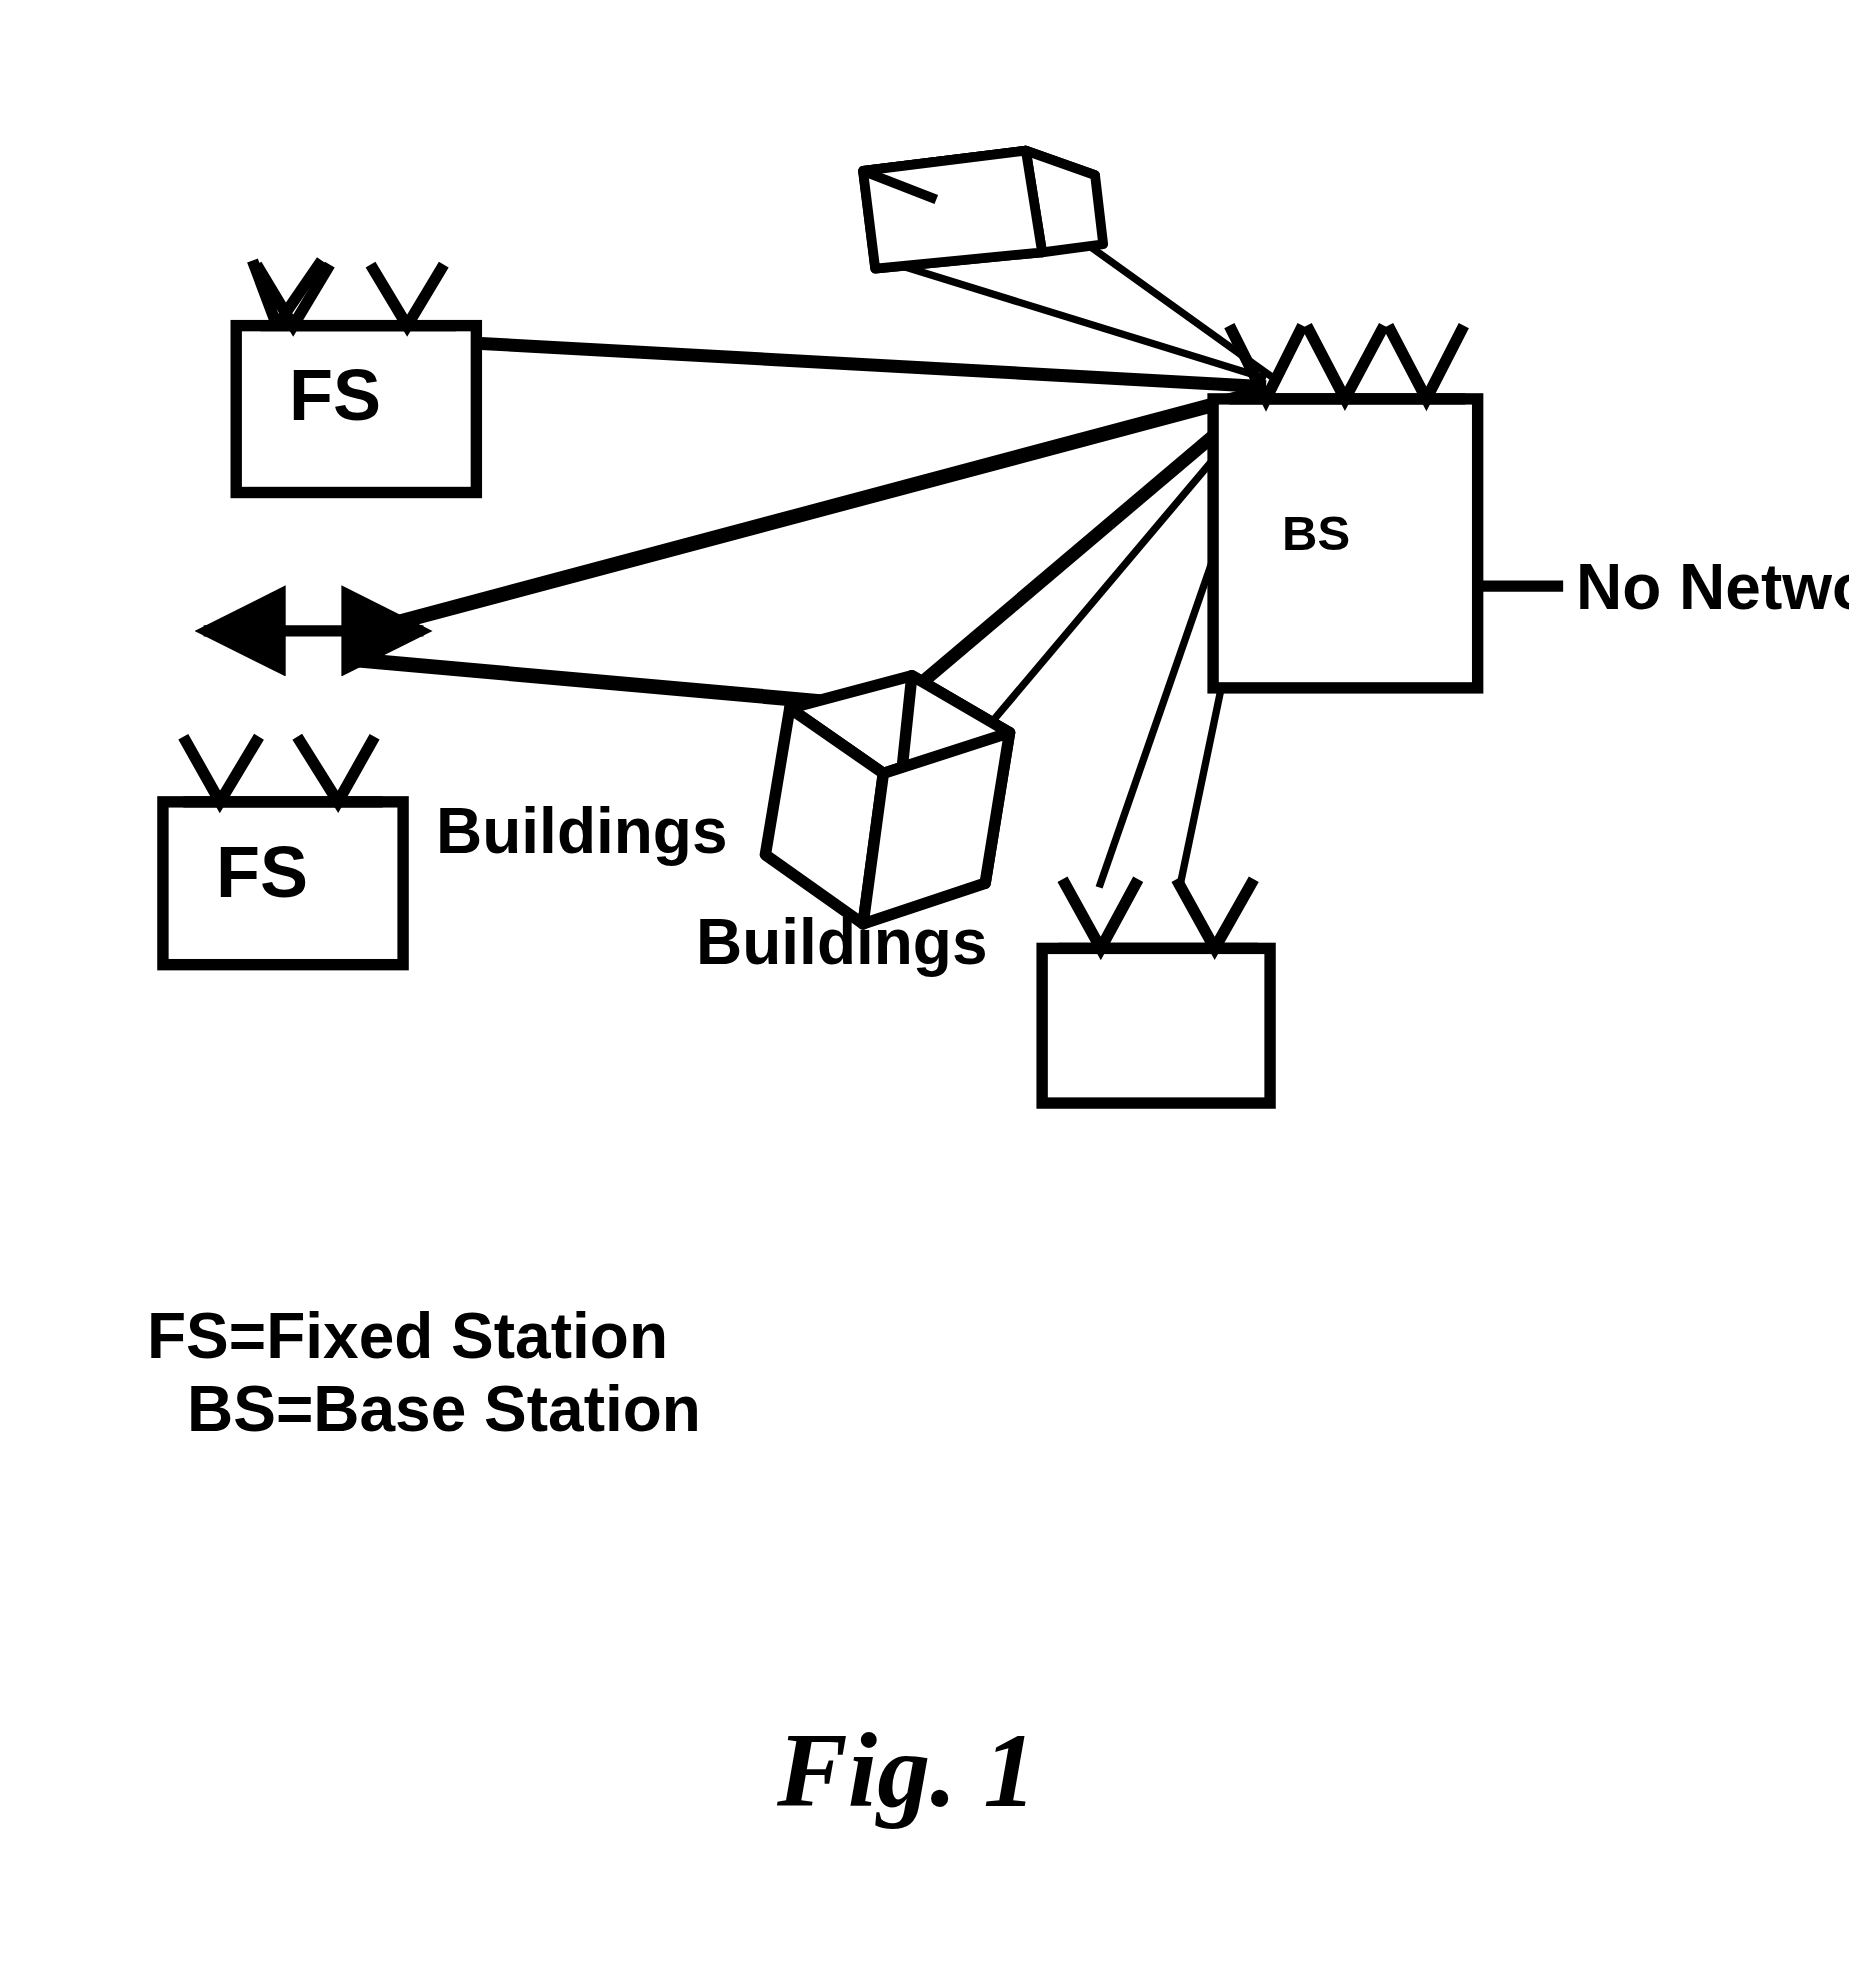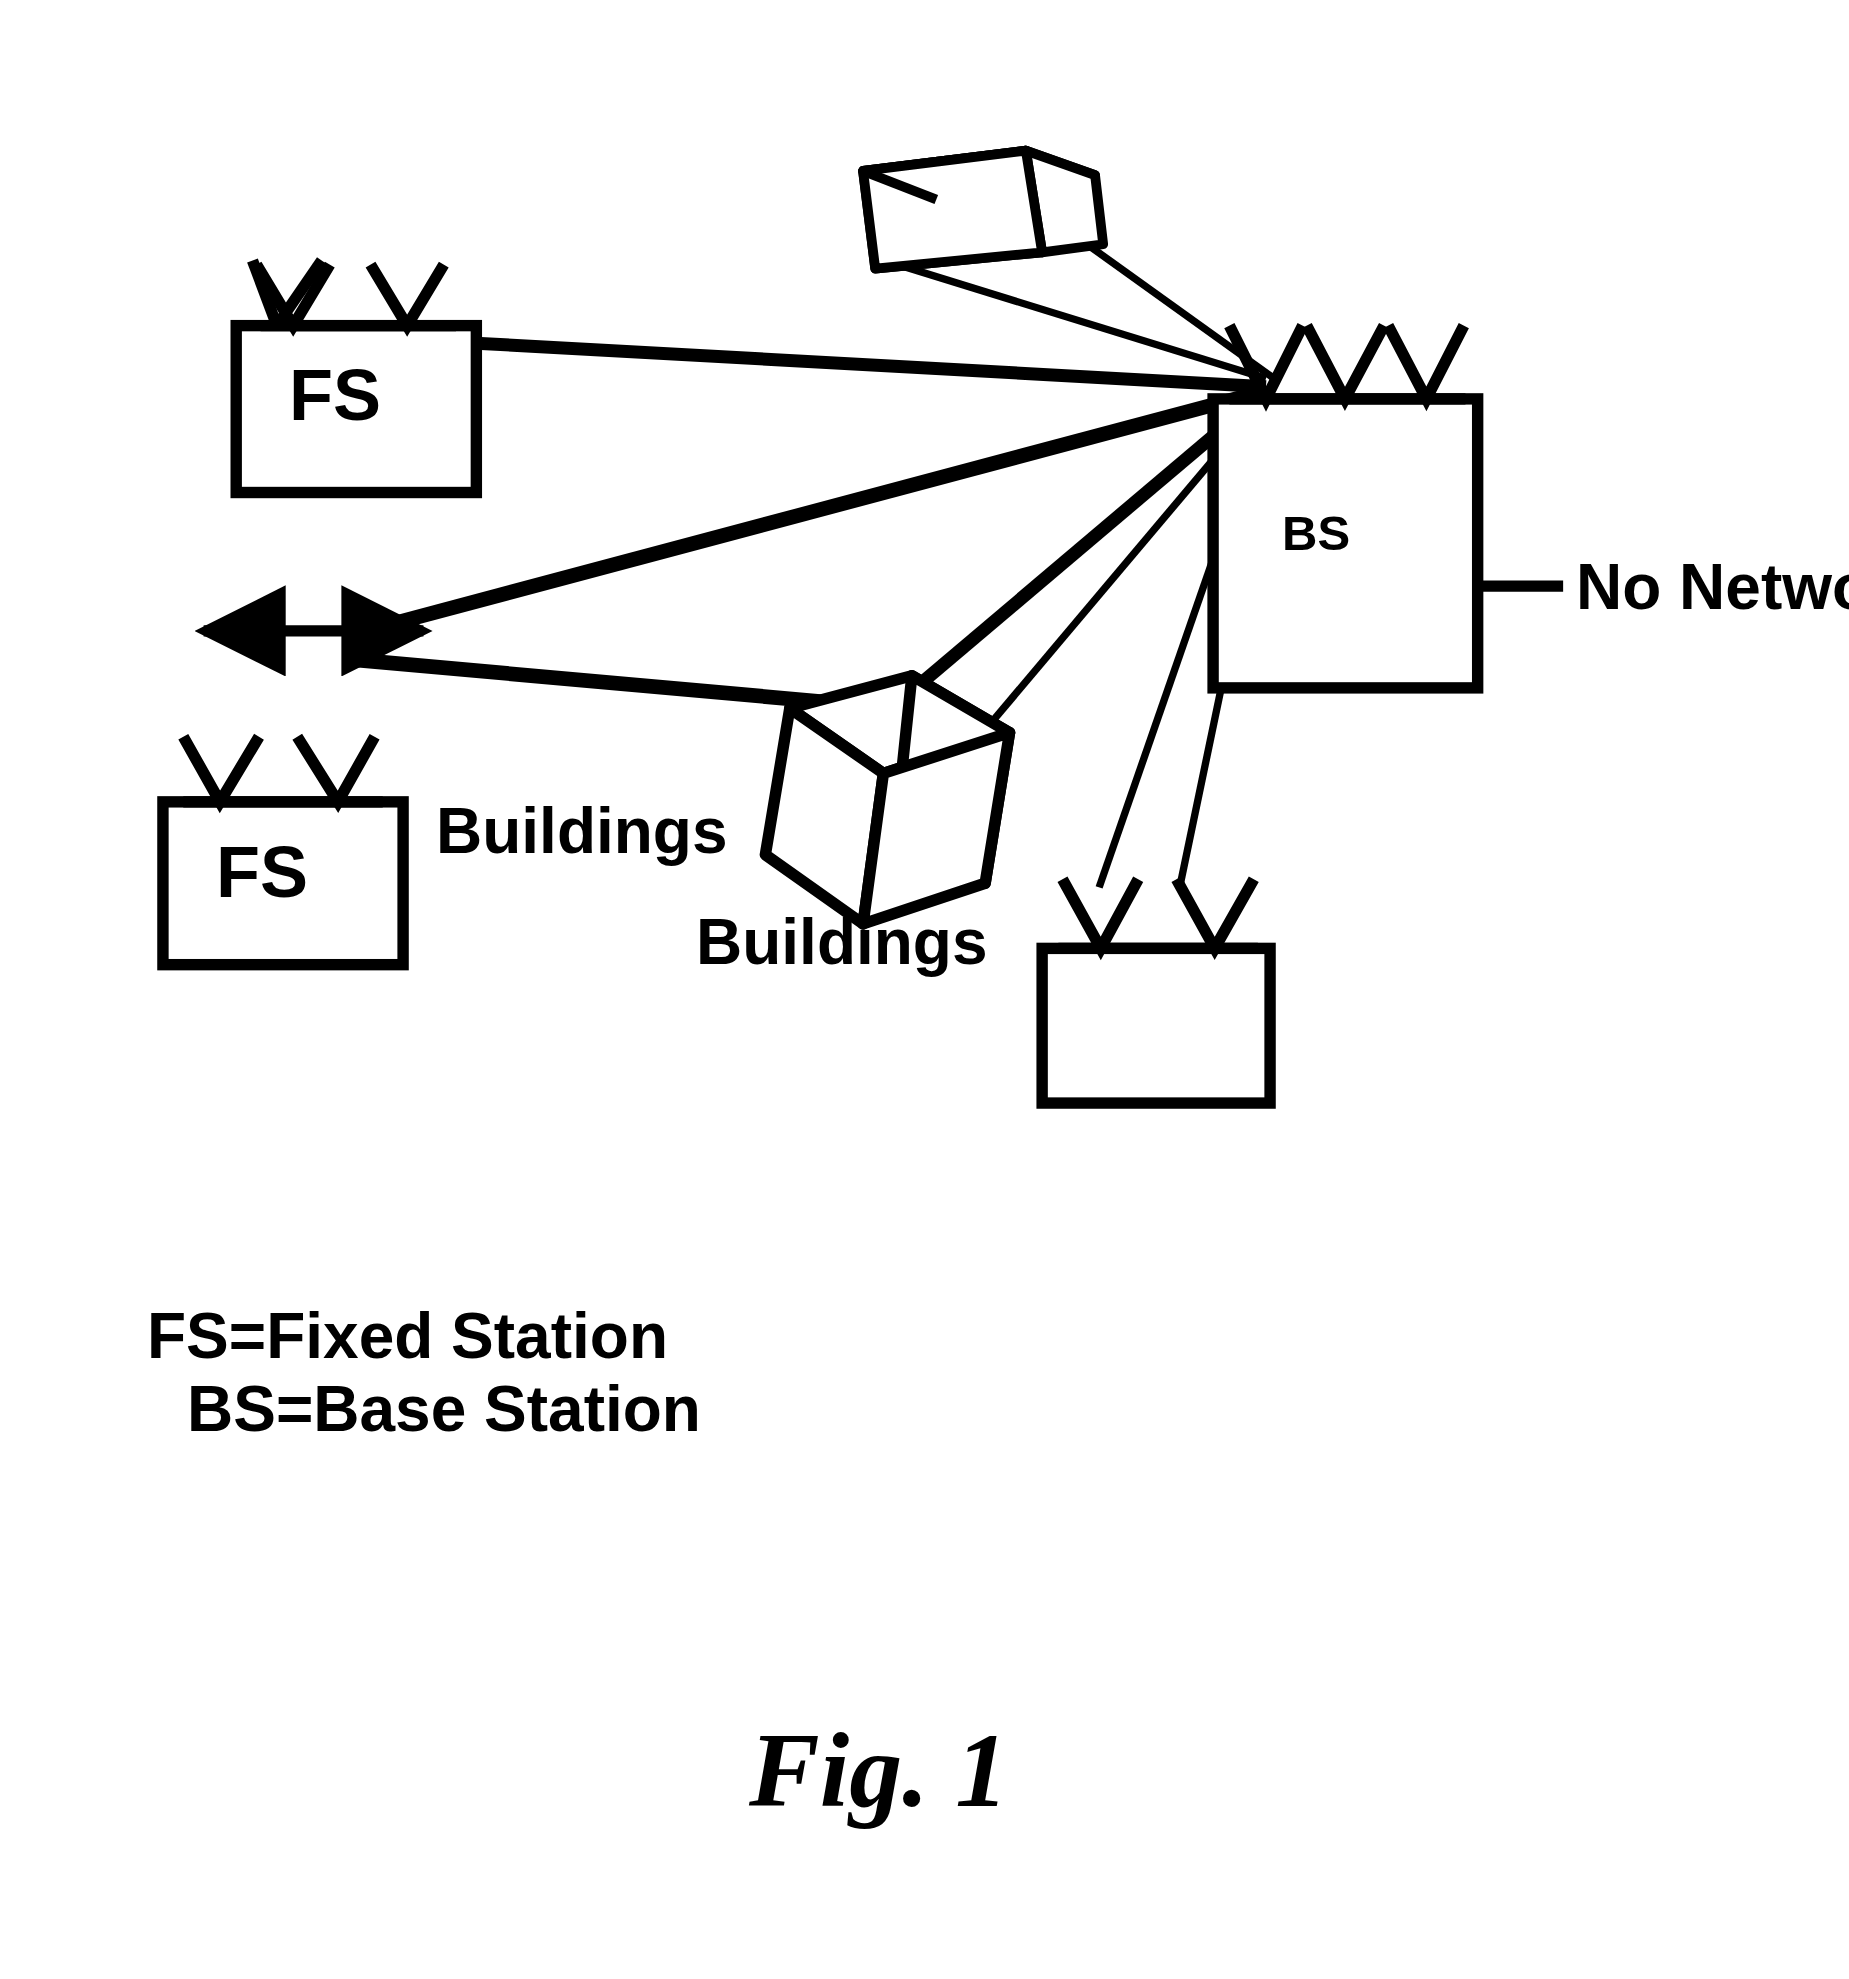--- a/index.html
+++ b/index.html
@@ -143,16 +143,16 @@
 
   <div class="label" style="left:1576px; top:550px; font-size:64px;">No Network</div>
 
   <div class="label" style="left:436px; top:794px; font-size:64px;">Buildings</div>
 
   <div class="label" style="left:696px; top:905px; font-size:64px;">Buildings</div>
 
   <div class="label" style="left:147px; top:1291px; font-size:64px;margin-top:8px;">FS=Fixed Station</div>
   <div class="label" style="left:147px; top:1372px; font-size:64px;margin-left:40px;">BS=Base Station</div>
 
-  <div class="caption-fig" style="left:749px; top:1710px; font-size:106px;text-align:center;">Fig. 1</div>
+  <div class="caption-fig" style="left:777px; top:1710px; font-size:106px;text-align:center;">Fig. 1</div>
 
 </div>
 
 
 </body></html>

